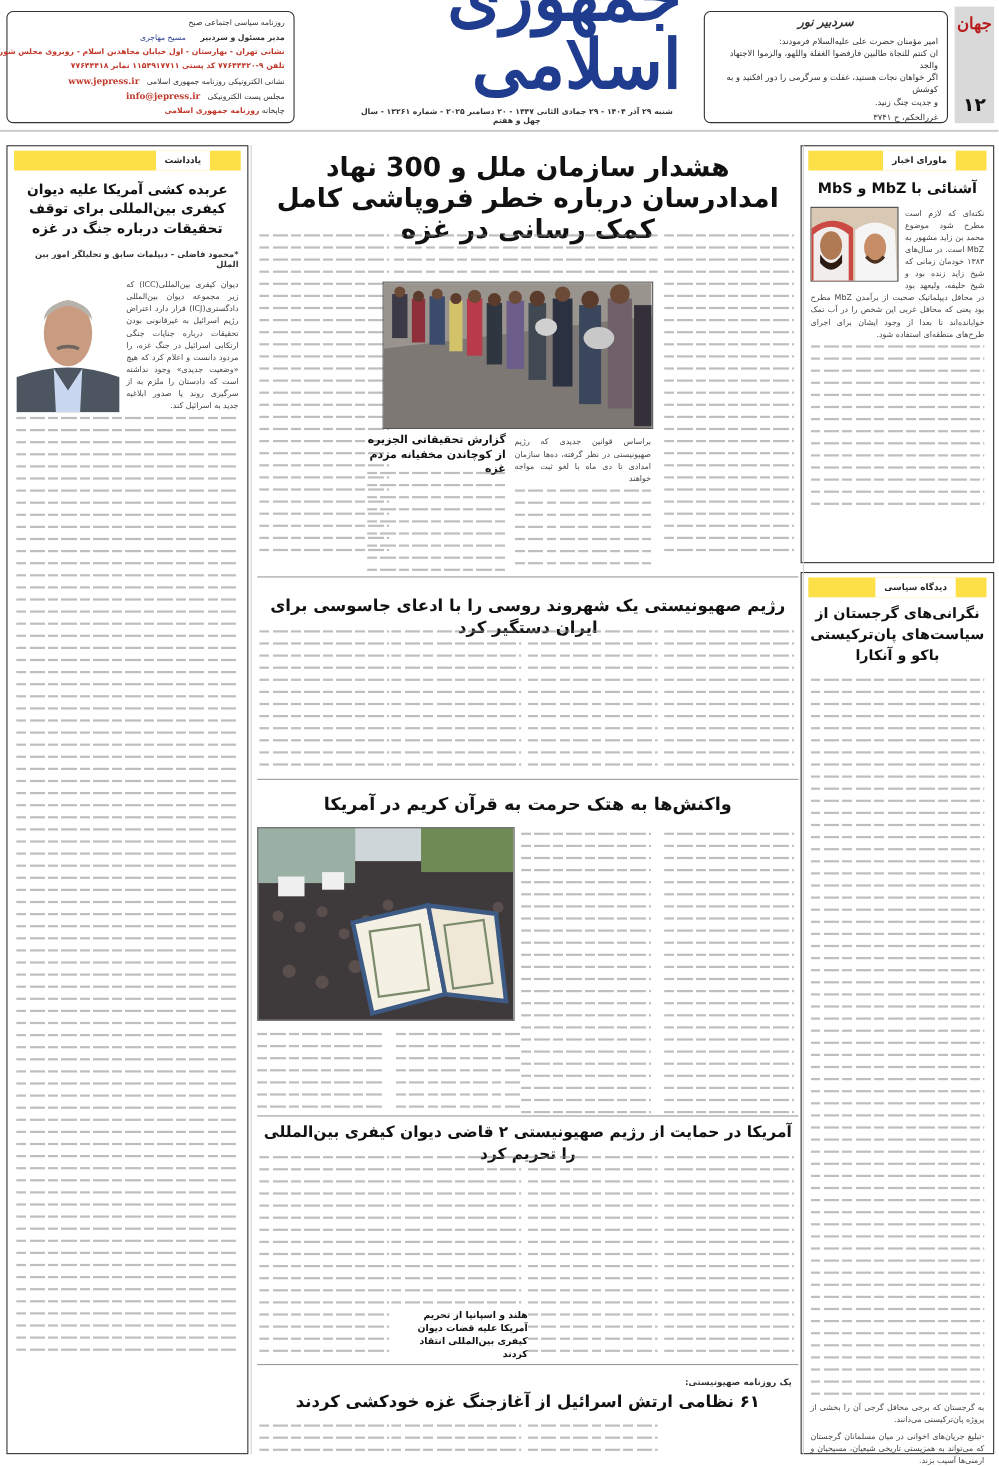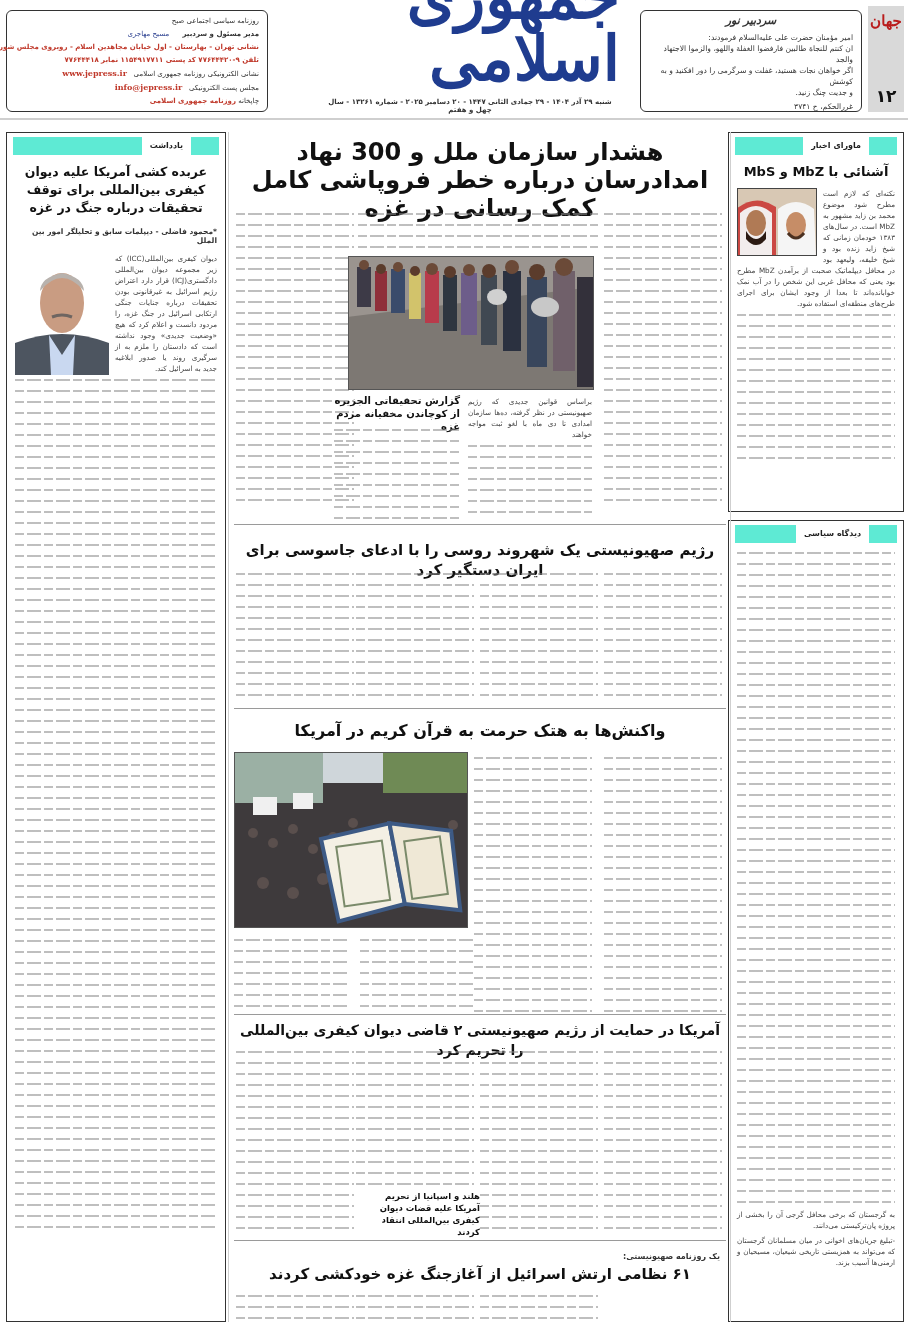--- a/index.html
+++ b/index.html
@@ -27,21 +27,21 @@
   .info-box .row { white-space: nowrap; }
   .info-box .bold { font-weight: bold; }
   .info-box .blue { color: #2a3f8f; }
   .info-box .red { color: #c0392b; font-weight: bold; }
   .info-box .url { font-family: "DejaVu Serif", serif; color: #c0392b; font-weight: bold; font-size: 8px; }
 
   .top-rule { position: absolute; top: 118px; left: 0; width: 908px; height: 2px; background: #cfcfcf; }
 
   
   .col-box { position: absolute; border: 1px solid #333; background: #fff; }
-  .kicker-bar { height: 18px; background: #5eead4; position: relative; margin: 4px 6px; }
+  .kicker-bar { height: 18px; background: #fde047; position: relative; margin: 4px 6px; }
   .kicker-bar .kicker-label { position: absolute; right: 28px; top: 0; height: 18px; background: #fff; padding: 0 8px;
     font-size: 8px; font-weight: bold; line-height: 18px; color: #222; }
   .box-title { text-align: center; font-weight: bold; font-size: 15px; line-height: 21px; color: #111; margin: 6px 6px; }
   .body-text { font-size: 7.2px; line-height: 11px; color: #444; text-align: justify; }
   .filler-lines { display: block; }
   .filler-lines span { display: block; height: 11px; border-bottom: 0; position: relative; }
   .filler-lines span::after { content: ""; position: absolute; right: 0; left: 0; top: 5px; height: 2px;
     background: repeating-linear-gradient(90deg, #8a8a8a 0 9px, transparent 9px 12px, #8a8a8a 12px 26px, transparent 26px 29px); opacity: .55; }
 
   .headline { position: absolute; text-align: center; font-weight: bold; color: #111; }
@@ -135,20 +135,21 @@
       <span></span>
       <span></span>
       <span></span>
   </div>
 </section>
 
 <section class="col-box" style="right:4px; top:520px; width:176px; height:802px;">
   <div class="kicker-bar">
     <span class="kicker-label">دیدگاه سیاسی</span>
   </div>
+  <h3 class="box-title" style="font-size:13px; line-height:19px;">نگرانی‌های گرجستان از سیاست‌های پان‌ترکیستی باکو و آنکارا</h3>
   <div class="filler-lines" style="padding:0 8px;">
     <span></span>
       <span></span>
       <span></span>
       <span></span>
       <span></span>
       <span></span>
       <span></span>
       <span></span>
       <span></span>

